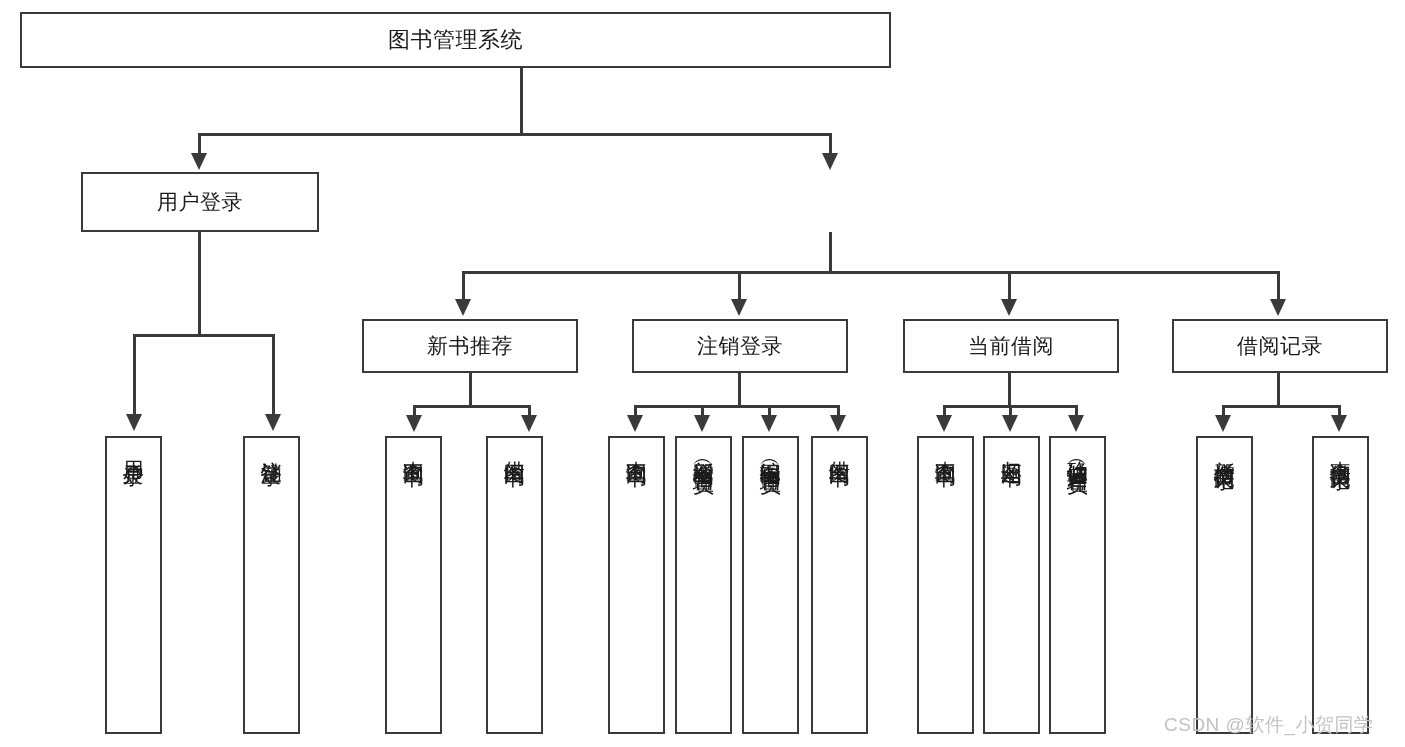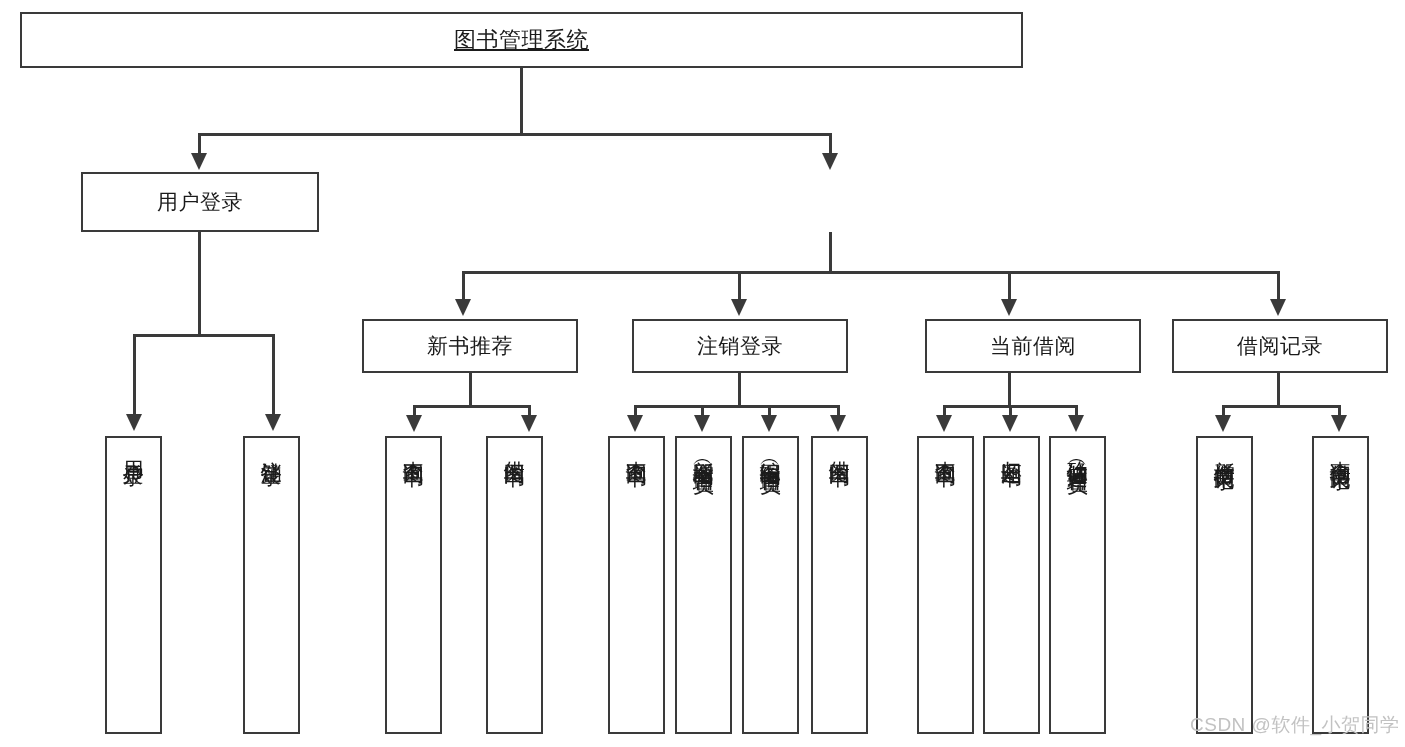--- a/index.html
+++ b/index.html
@@ -60,21 +60,21 @@
     white-space:nowrap;
     letter-spacing:0.5px;
     font-family:"Liberation Sans","DejaVu Sans",sans-serif;
   }
 </style>
 </head>
 <body>
 
 <div id="canvas">
 
-  <div class="node horiz root" style="left:20px;top:12px;width:1003px;height:56px;text-decoration:underline;">
+  <div class="node horiz root" style="left:20px;top:12px;width:871px;height:56px;">
     <span class="lbl">图书管理系统</span>
   </div>
 
   <div class="ln vln" style="left:520px;top:68px;height:67px;"></div>
 
   <div class="ln hln" style="left:198px;top:133px;width:634px;"></div>
 
   <div class="ln vln" style="left:198px;top:133px;height:22px;"></div>
   <div class="arrow" style="left:191px;top:153px;"></div>
 
@@ -109,21 +109,21 @@
   <div class="arrow" style="left:1270px;top:299px;"></div>
 
   <div class="node horiz" style="left:362px;top:319px;width:216px;height:54px;">
     <span class="lbl">新书推荐</span>
   </div>
 
   <div class="node horiz" style="left:632px;top:319px;width:216px;height:54px;">
     <span class="lbl">注销登录</span>
   </div>
 
-  <div class="node horiz" style="left:925px;top:319px;width:216px;height:54px;">
+  <div class="node horiz" style="left:903px;top:319px;width:216px;height:54px;">
     <span class="lbl">当前借阅</span>
   </div>
 
   <div class="node horiz" style="left:1172px;top:319px;width:216px;height:54px;">
     <span class="lbl">借阅记录</span>
   </div>
 
   <div class="ln vln" style="left:469px;top:373px;height:34px;"></div>
   <div class="ln hln" style="left:413px;top:405px;width:118px;"></div>
   <div class="ln vln" style="left:413px;top:405px;height:12px;"></div>
@@ -195,15 +195,15 @@
     <span class="lbl">确认归还（管理员）</span>
   </div>
 
   <div class="node vert" style="left:1196px;top:436px;width:57px;height:298px;">
     <span class="lbl">新增借阅记录</span>
   </div>
   <div class="node vert" style="left:1312px;top:436px;width:57px;height:298px;">
     <span class="lbl">查询借阅记录</span>
   </div>
 
-  <div class="watermark" style="left:1190px;top:712px;">CSDN @软件_小贺同学</div>
+  <div class="watermark" style="left:1164px;top:712px;">CSDN @软件_小贺同学</div>
 
 </div>
 
 </body></html>

